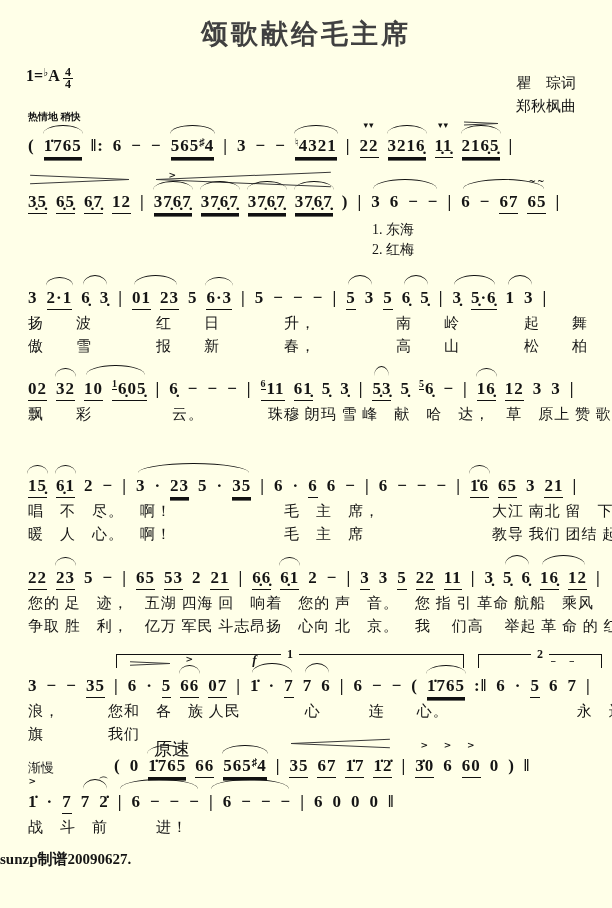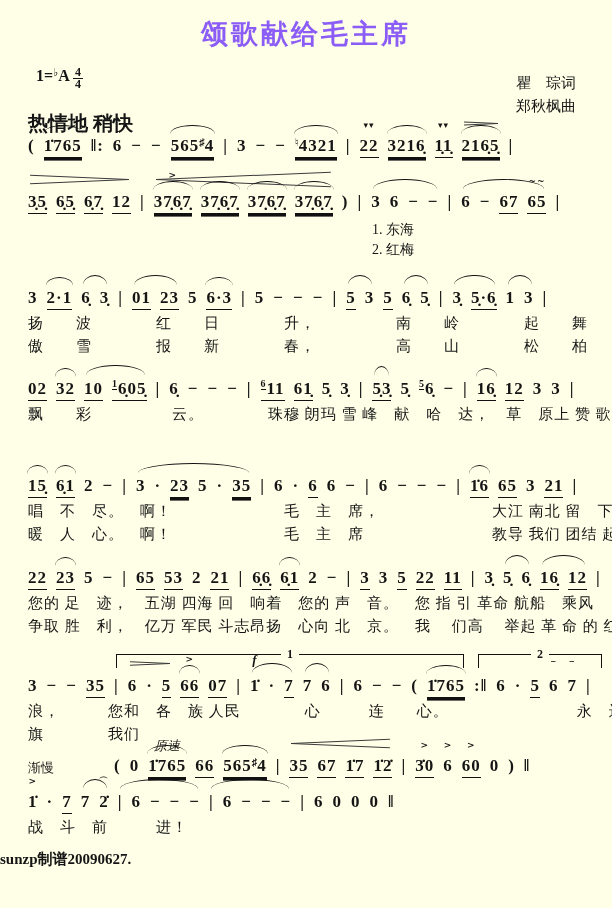--- a/index.html
+++ b/index.html
@@ -1,26 +1,26 @@
 <!DOCTYPE html>
 <html><head>
 <meta charset="utf-8">
 <style>
   html,body{margin:0;padding:0;background:#FFFFE8;}
   .page{position:relative;width:612px;height:908px;background:#FFFFE8;overflow:hidden;
         font-family:"Liberation Serif","DejaVu Serif",serif;color:#151515;}
   .title{position:absolute;top:16px;left:0;width:100%;text-align:center;
-         font-size:27px;font-weight:bold;letter-spacing:3px;color:#8b5cf6;}
-  .keysig{position:absolute;left:36px;top:66px;font-size:16px;font-weight:bold;}
+         font-size:27px;font-weight:bold;letter-spacing:3px;color:#404040;}
+  .keysig{position:absolute;left:26px;top:66px;font-size:16px;font-weight:bold;}
   .keysig .acc-s{font-size:11px;vertical-align:5px;}
   .frac{display:inline-block;vertical-align:-7px;text-align:center;font-size:12px;line-height:11px;margin-left:3px;}
   .frac .ft{border-bottom:1.2px solid #151515;padding:0 2px;display:block;}
   .frac .fb{display:block;}
   .credits{position:absolute;right:36px;top:72px;font-size:15px;line-height:23px;text-align:right;white-space:pre;}
-  .tempo{position:absolute;left:28px;top:110px;font-size:20px;font-weight:bold;}
+  .tempo{position:absolute;left:28px;top:110px;font-size:10px;font-weight:bold;}
   .verse-labels{position:absolute;left:372px;top:220px;font-size:14px;line-height:20px;white-space:pre;}
   .footer{position:absolute;top:850px;left:0;width:100%;text-align:left;font-size:15px;font-weight:bold;}
 
   .sys{position:absolute;left:28px;width:560px;}
   .sys1{top:136px}.sys2{top:192px}.sys3{top:288px}.sys4{top:378px}
   .sys5{top:476px}.sys6{top:568px}.sys7{top:676px}.sys8{top:756px}.sys9{top:792px}
 
   .notesrow{display:flex;align-items:baseline;column-gap:9px;white-space:nowrap;}
   .grp{display:inline-flex;align-items:baseline;column-gap:9px;position:relative;}
   .nt{font-size:17px;font-weight:bold;letter-spacing:1px;position:relative;}
@@ -43,21 +43,21 @@
   .wm.cresc::before{transform-origin:left center;transform:rotate(-2.4deg);}
   .wm.cresc::after{transform-origin:left center;transform:rotate(2.4deg);}
   .wm.decresc::before{transform-origin:right center;transform:rotate(-2.4deg);}
   .wm.decresc::after{transform-origin:right center;transform:rotate(2.4deg);}
   .volta{position:absolute;top:-22px;height:13px;border:1.2px solid #111;border-bottom:none;}
   .volta .vl{position:absolute;top:-8px;left:50%;transform:translateX(-50%);
              background:#FFFFE8;padding:0 6px;font-size:12px;font-weight:bold;}
   .sys7 .v1{left:88px;width:346px;}
   .sys7 .v2{left:450px;width:122px;}
   .lab-left{position:absolute;left:0;top:3px;font-size:13px;font-weight:normal;}
-  .lab-above{position:absolute;left:126px;top:-19px;font-size:13px;font-style:italic;}
+  .lab-above{position:absolute;left:126px;top:-19px;font-size:18px;}
   .sys8 .notesrow{margin-left:86px;}
   .lyr{font-size:15px;margin-top:4px;white-space:pre;letter-spacing:1px;}
 </style>
 </head>
 <body>
 
 <div class="page">
   <div class="title">颂歌献给毛主席</div>
 
   <div class="keysig"><span>1=</span><span class="acc-s">♭</span><span>A</span><span class="frac"><span class="ft">4</span><span class="fb">4</span></span></div>

